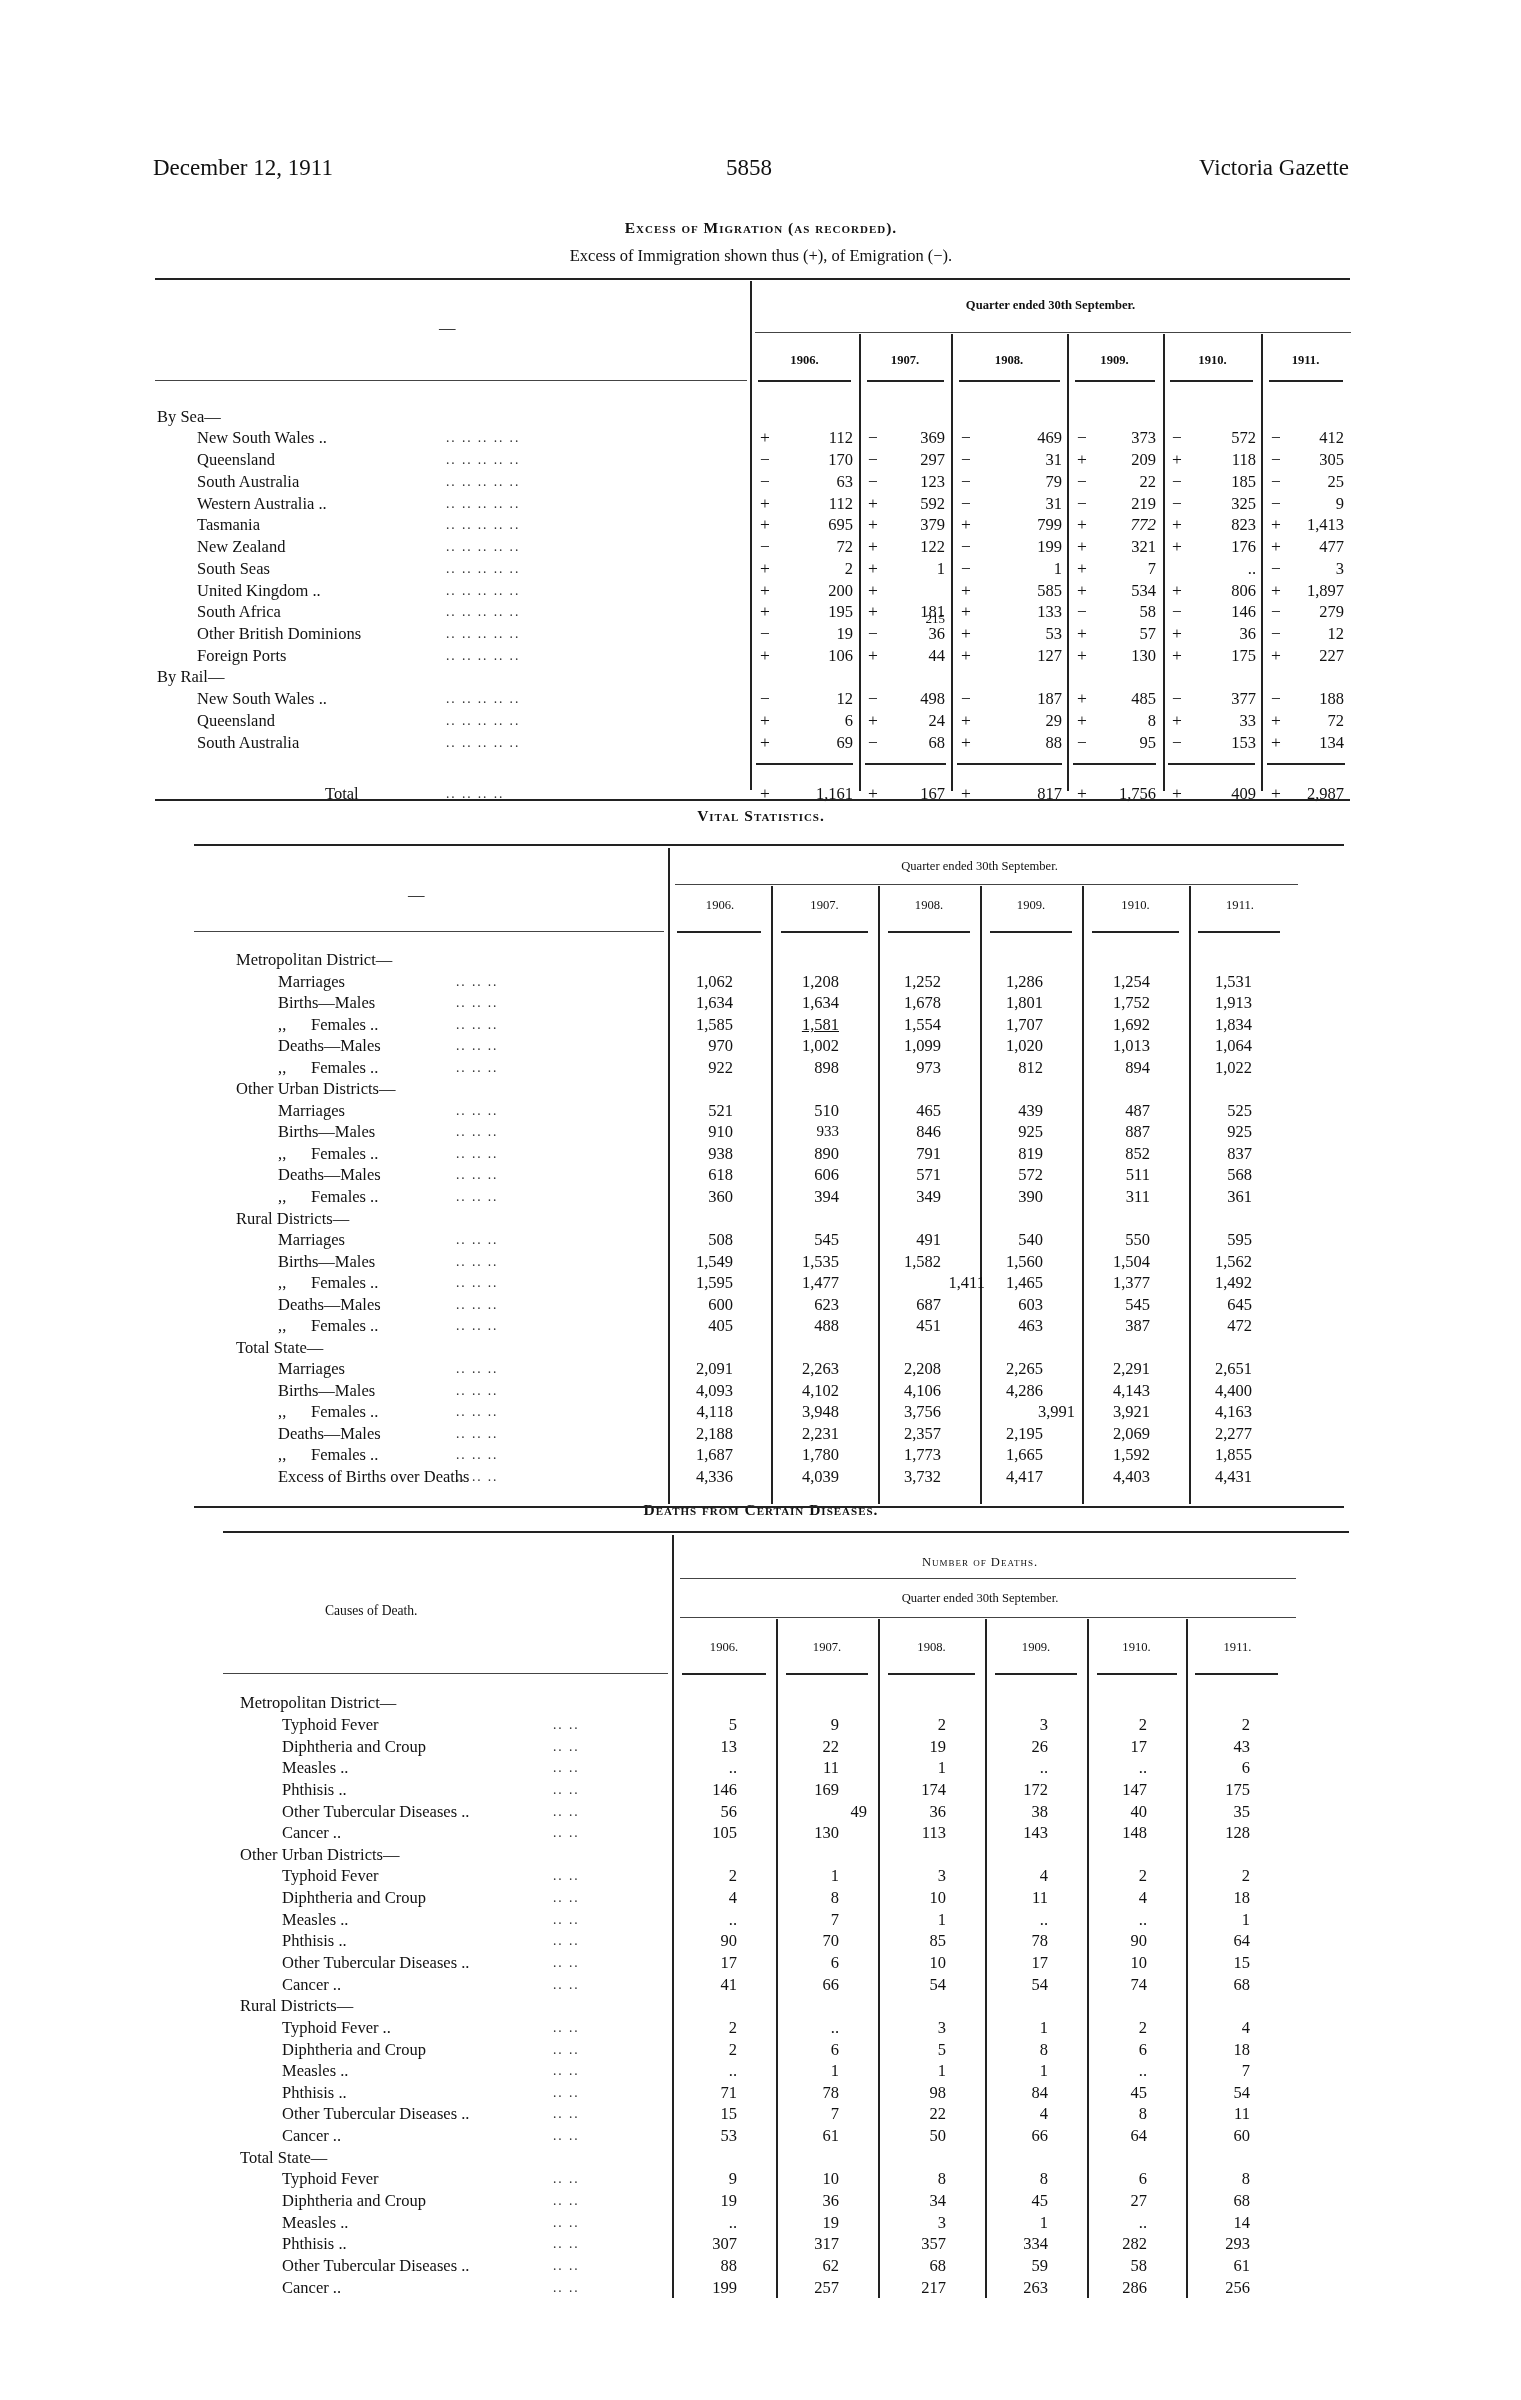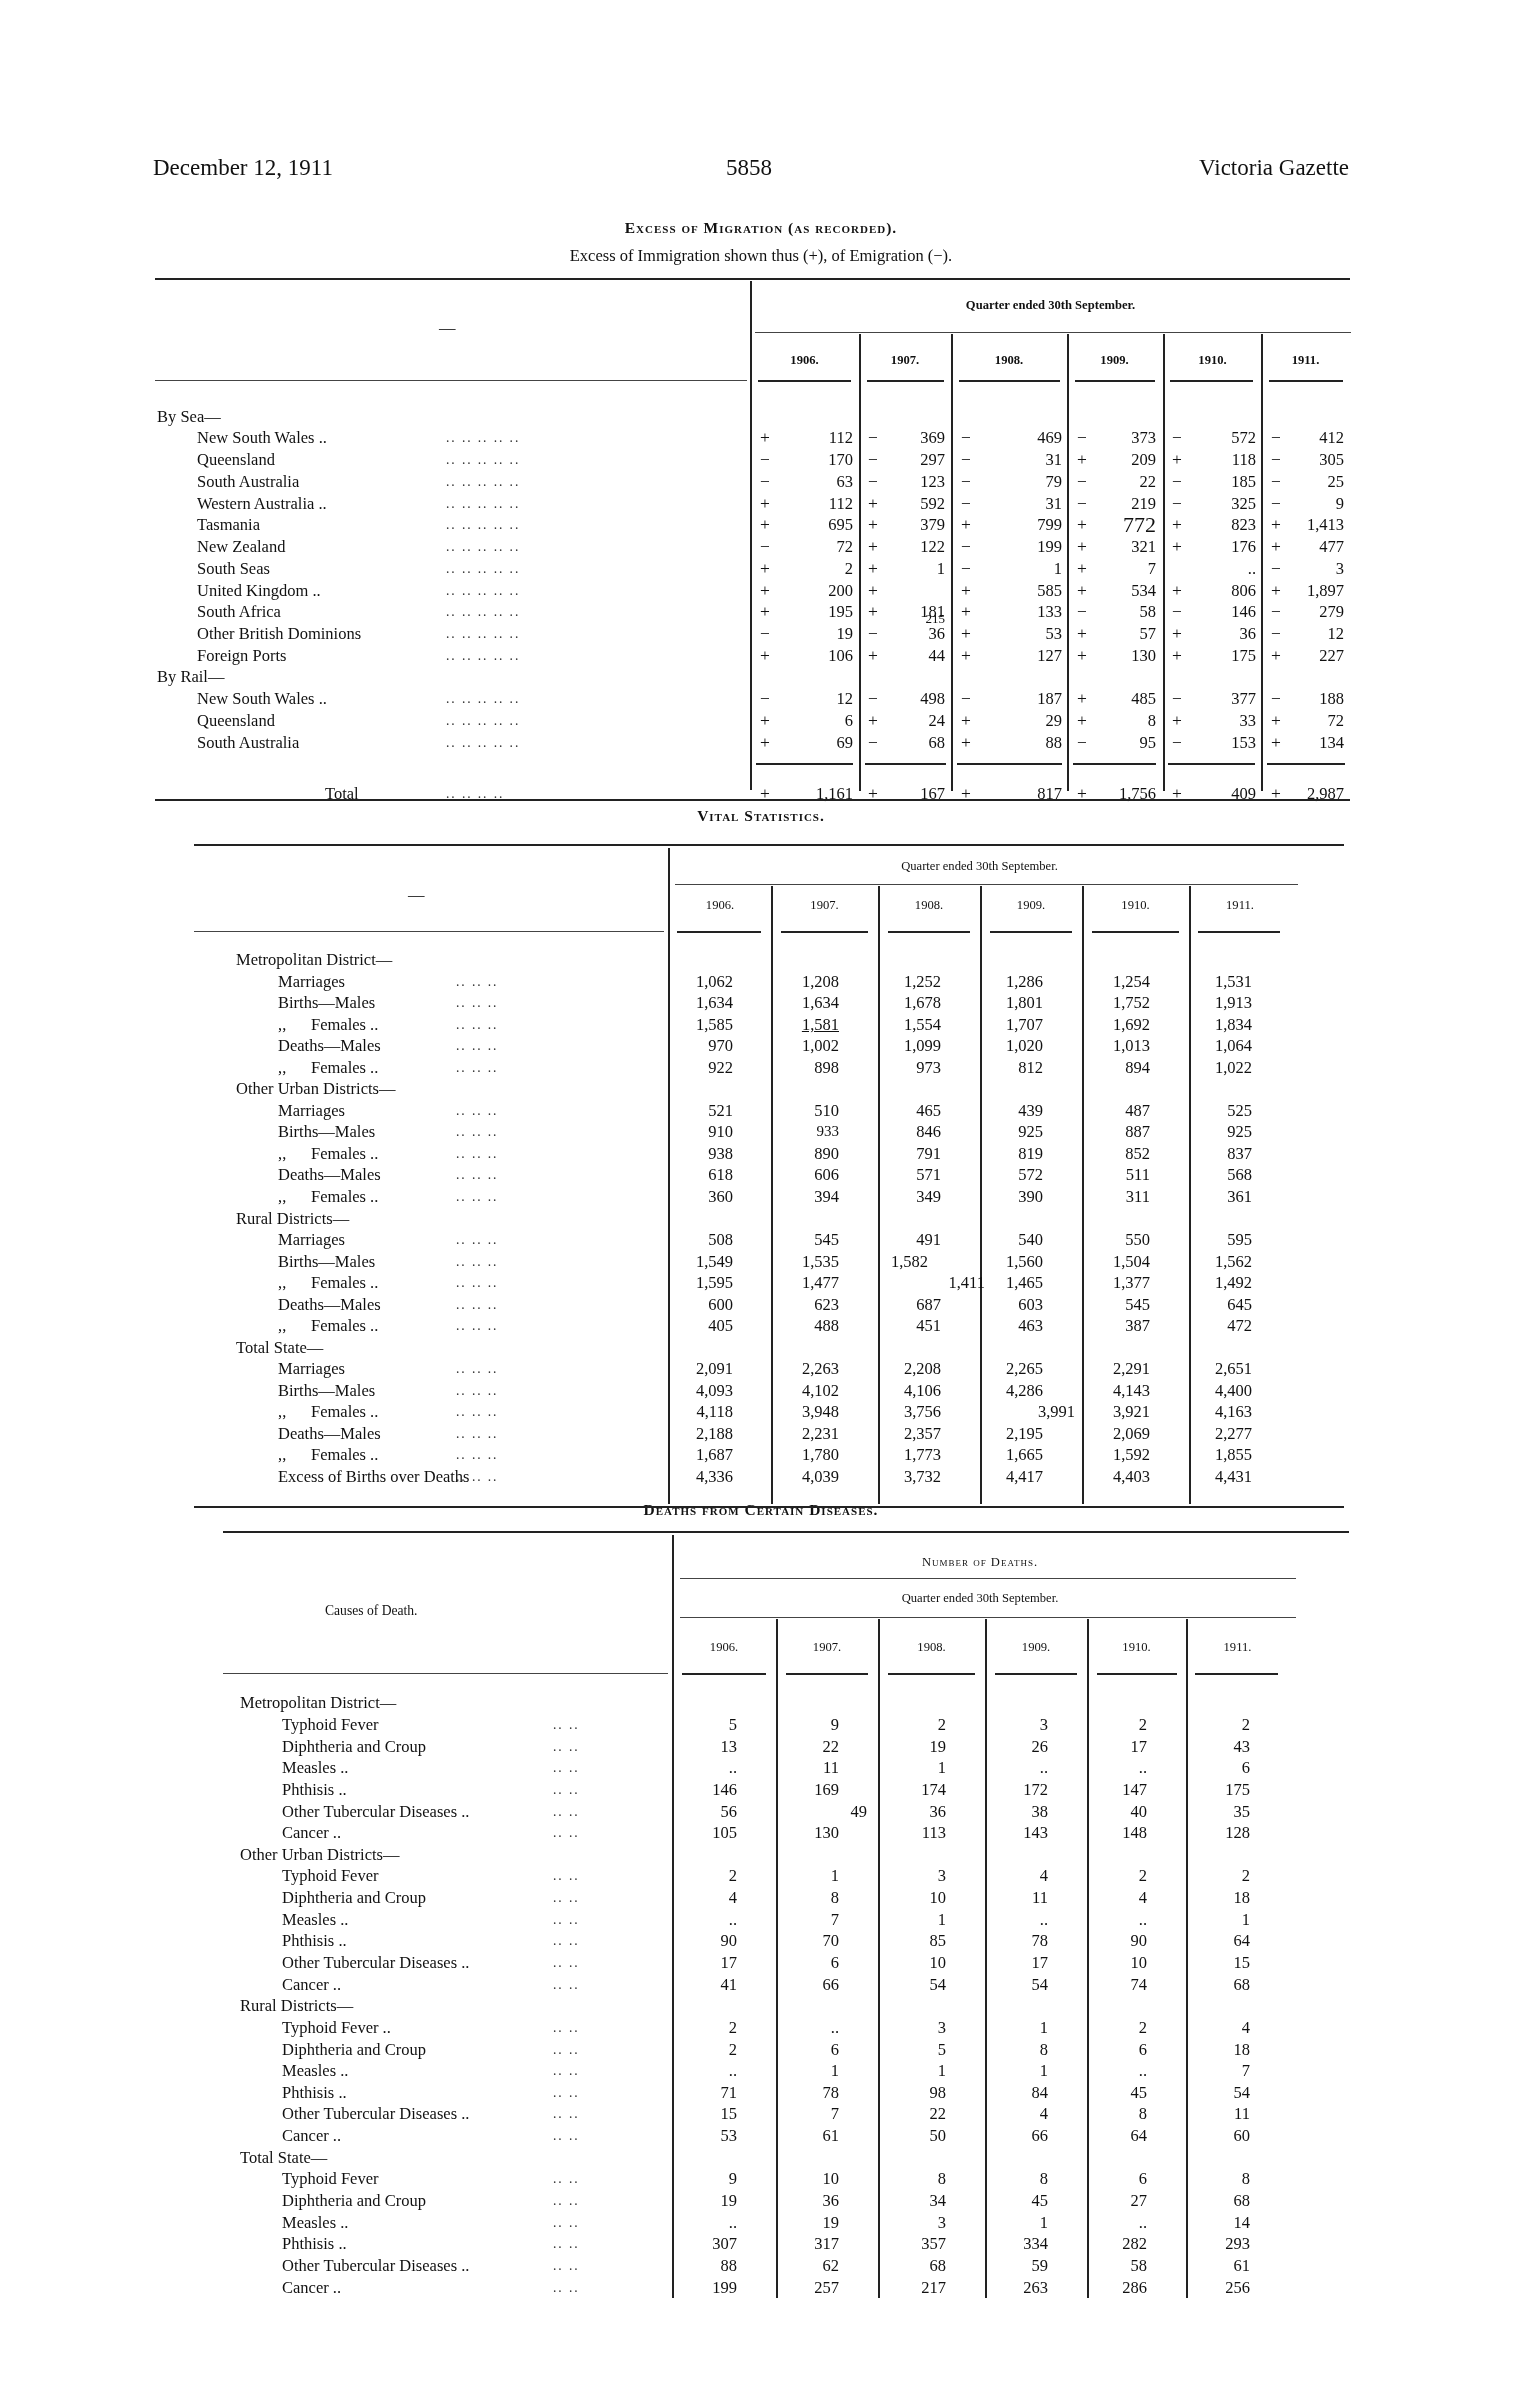--- a/index.html
+++ b/index.html
@@ -133,21 +133,21 @@
 <div class="row" style="top:514px;width:1522px;">
     <div class="stub" style="left:197px;font-size:16.5px;">Tasmania</div>
     <div class="dots" style="left:446px;font-size:13.6px;">..      ..      ..      ..      ..</div>
     <div class="sign" style="left:760px;font-size:17.5px;">+</div>
     <div class="cell" style="left:750px;width:103px;font-size:16.5px;">695</div>
     <div class="sign" style="left:868px;font-size:17.5px;">+</div>
     <div class="cell" style="left:859px;width:86px;font-size:16.5px;">379</div>
     <div class="sign" style="left:961px;font-size:17.5px;">+</div>
     <div class="cell" style="left:951px;width:111px;font-size:16.5px;">799</div>
     <div class="sign" style="left:1077px;font-size:17.5px;">+</div>
-    <div class="cell" style="left:1067px;width:89px;font-size:22px;">772</div>
+    <div class="cell" style="left:1067px;width:89px;font-size:17px;font-style:italic;">772</div>
     <div class="sign" style="left:1172px;font-size:17.5px;">+</div>
     <div class="cell" style="left:1163px;width:93px;font-size:16.5px;">823</div>
     <div class="sign" style="left:1271px;font-size:17.5px;">+</div>
     <div class="cell" style="left:1261px;width:83px;font-size:16.5px;">1,413</div>
   </div>
 <div class="row" style="top:536px;width:1522px;">
     <div class="stub" style="left:197px;font-size:16.5px;">New Zealand</div>
     <div class="dots" style="left:446px;font-size:13.6px;">..      ..      ..      ..      ..</div>
     <div class="sign" style="left:760px;font-size:17.5px;">−</div>
     <div class="cell" style="left:750px;width:103px;font-size:16.5px;">72</div>
@@ -448,21 +448,21 @@
     <div class="cell" style="left:878px;width:63px;font-size:16.5px;">491</div>
     <div class="cell" style="left:980px;width:63px;font-size:16.5px;">540</div>
     <div class="cell" style="left:1082px;width:68px;font-size:16.5px;">550</div>
     <div class="cell" style="left:1189px;width:63px;font-size:16.5px;">595</div>
   </div>
 <div class="row" style="top:1251px;width:1522px;">
     <div class="stub" style="left:278px;font-size:16.5px;white-space:pre;">Births—Males</div>
     <div class="dots" style="left:456px;font-size:13.6px;">..        ..        ..</div>
     <div class="cell" style="left:668px;width:65px;font-size:16.5px;">1,549</div>
     <div class="cell" style="left:771px;width:68px;font-size:16.5px;">1,535</div>
-    <div class="cell" style="left:878px;width:63px;font-size:16.5px;text-align:center;">1,582</div>
+    <div class="cell" style="left:878px;width:63px;font-size:16.5px;">1,582</div>
     <div class="cell" style="left:980px;width:63px;font-size:16.5px;">1,560</div>
     <div class="cell" style="left:1082px;width:68px;font-size:16.5px;">1,504</div>
     <div class="cell" style="left:1189px;width:63px;font-size:16.5px;">1,562</div>
   </div>
 <div class="row" style="top:1272px;width:1522px;">
     <div class="stub" style="left:278px;font-size:16.5px;white-space:pre;">,,      Females ..</div>
     <div class="dots" style="left:456px;font-size:13.6px;">..        ..        ..</div>
     <div class="cell" style="left:668px;width:65px;font-size:16.5px;">1,595</div>
     <div class="cell" style="left:771px;width:68px;font-size:16.5px;">1,477</div>
     <div class="cell" style="left:878px;width:63px;font-size:16.5px;margin-left:44px;">1,411</div>

